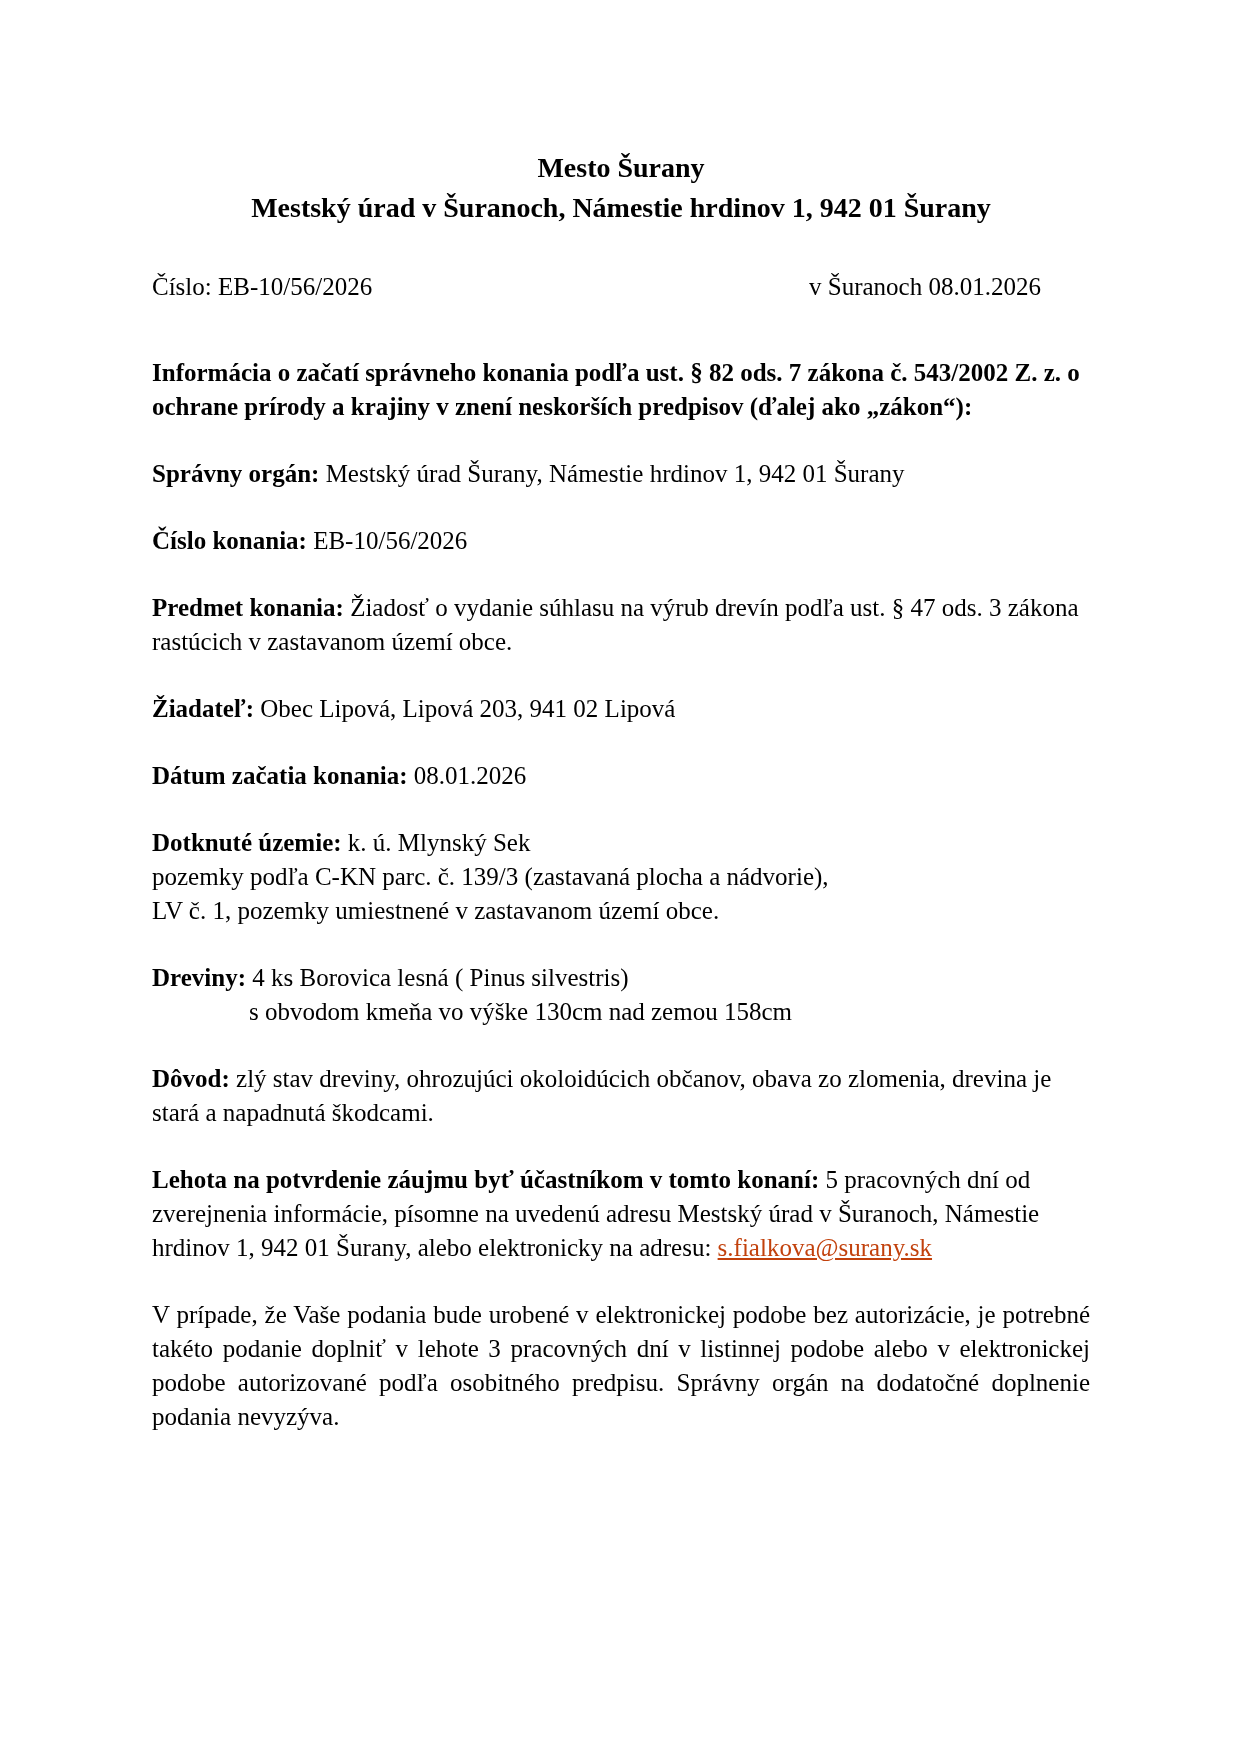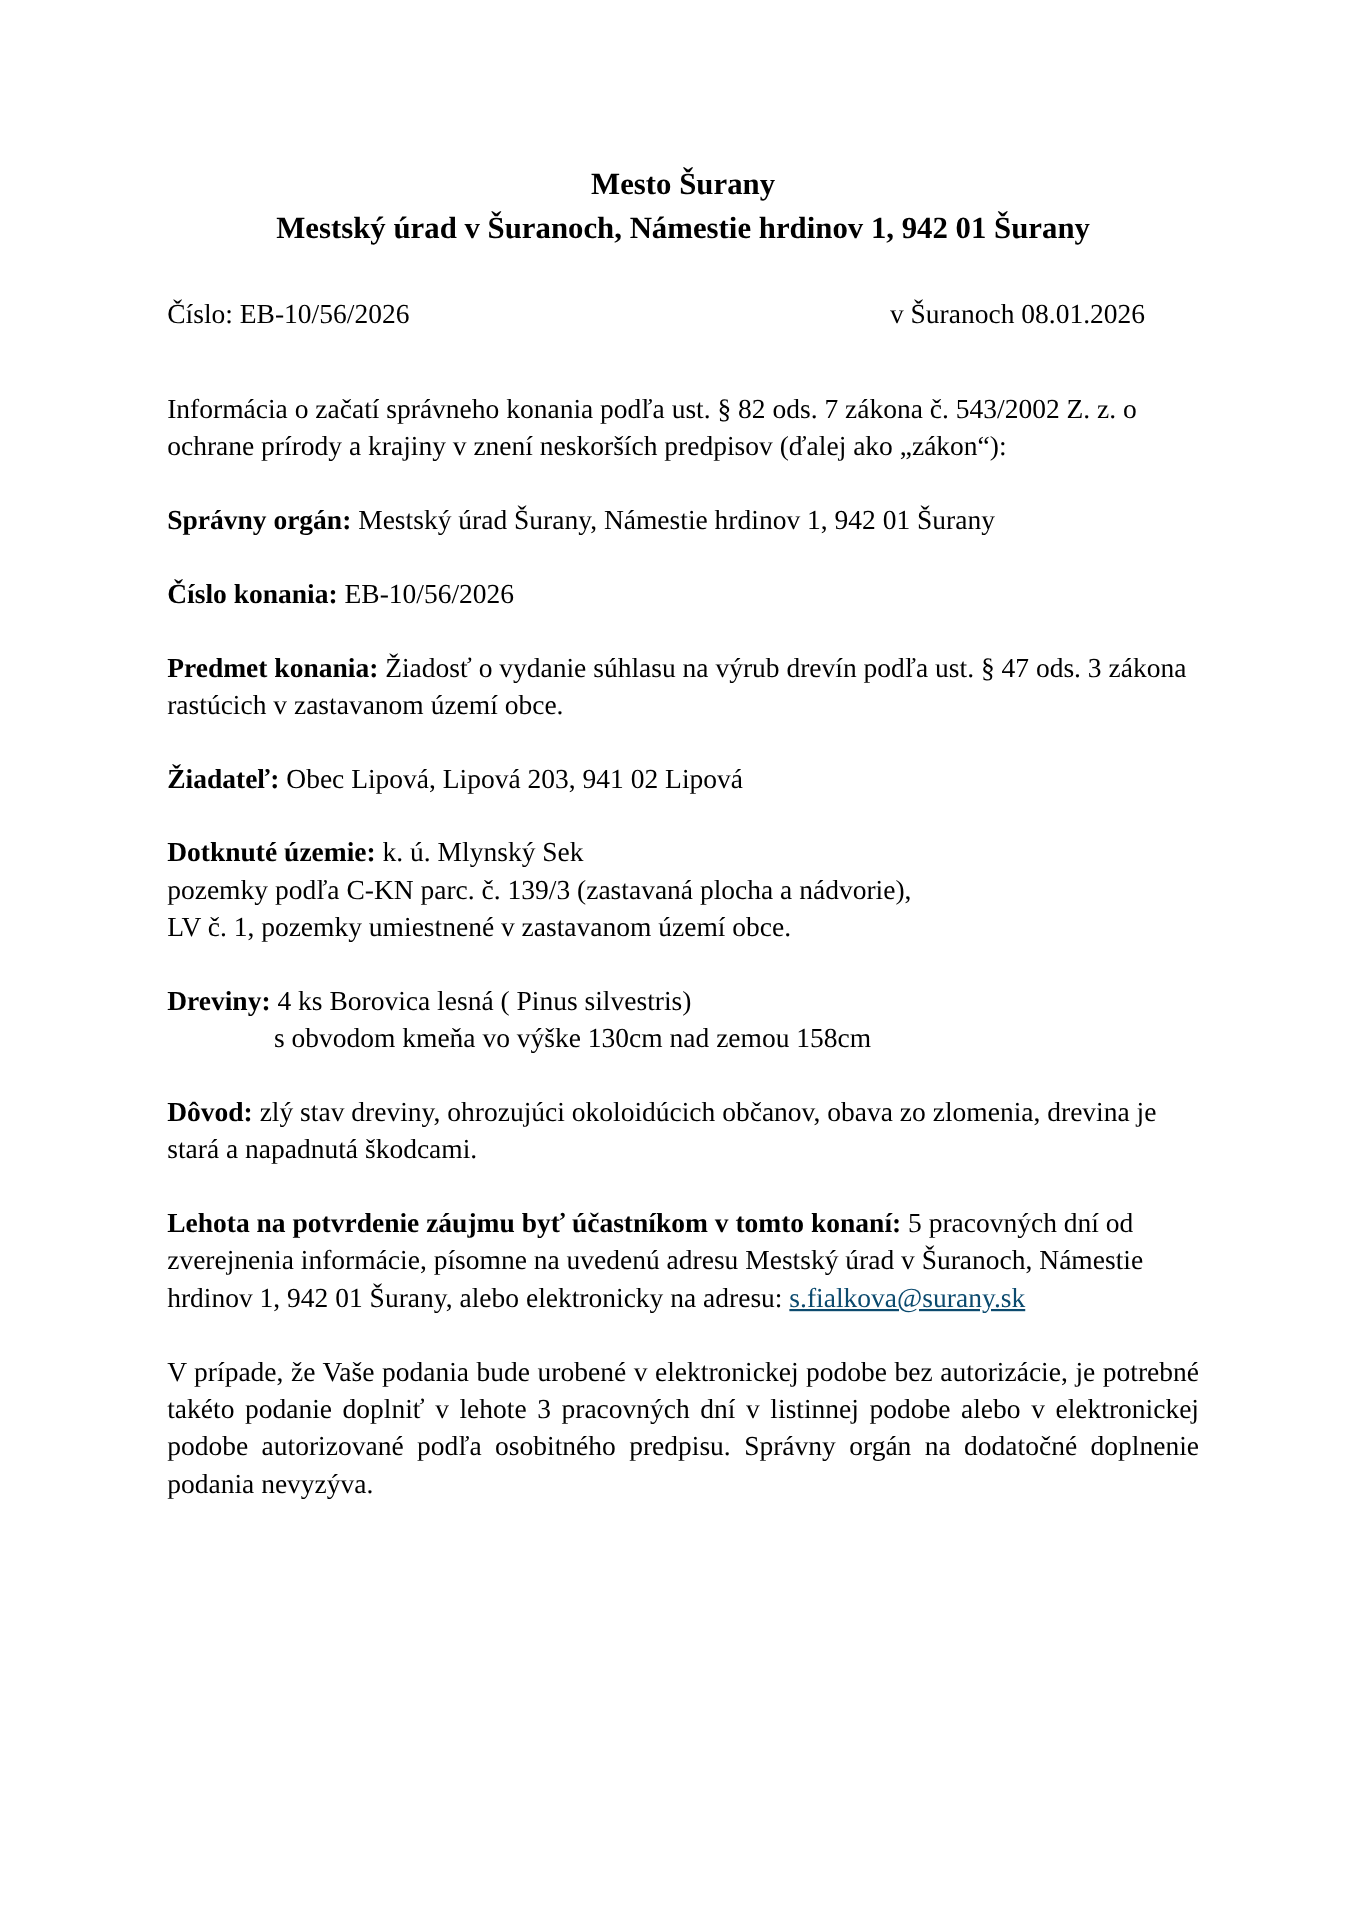--- a/index.html
+++ b/index.html
@@ -17,21 +17,21 @@
     overflow: hidden;
   }
   .doc-header { text-align: center; font-weight: bold; font-size: 28px; line-height: 40px; }
   .divider {
     margin: 0; white-space: nowrap; overflow: hidden;
     font-weight: bold; letter-spacing: 0; line-height: 34px;
   }
   .ref-row { position: relative; margin-top: 42px; height: 34px; }
   .place-date { position: absolute; left: 657px; top: 0; }
   .para { margin: 33px 0 0 0; }
-  .intro { margin-top: 52px; font-weight: normal; }
+  .intro { margin-top: 52px; font-weight: bold; }
   .lbl { font-weight: bold; }
   .indent { padding-left: 97px; }
   .closing { text-align: justify; }
   a.email { text-decoration: underline; }
 </style>
 </head>
 <body>
 
 <div class="page">
 
@@ -50,27 +50,28 @@
   <p class="para intro"><span>Informácia o začatí správneho konania podľa ust. § 82 ods. 7 zákona č. 543/2002 Z. z. o ochrane prírody a krajiny v znení neskorších predpisov (ďalej ako „zákon“):</span></p>
 
   <p class="para"><span class="lbl">Správny orgán:</span> <span>Mestský úrad Šurany, Námestie hrdinov 1, 942 01 Šurany</span></p>
 
   <p class="para"><span class="lbl">Číslo konania:</span> <span>EB-10/56/2026</span></p>
 
   <p class="para"><span class="lbl">Predmet konania:</span> <span>Žiadosť o vydanie súhlasu na výrub drevín podľa ust. § 47 ods. 3 zákona rastúcich v zastavanom území obce.</span></p>
 
   <p class="para"><span class="lbl">Žiadateľ:</span> <span>Obec Lipová, Lipová 203, 941 02 Lipová</span></p>
 
+  <p class="para"><span class="lbl">Dátum začatia konania:</span> <span>08.01.2026</span></p>
 
   <p class="para"><span class="lbl">Dotknuté územie:</span> <span>k. ú. Mlynský Sek</span><br>
     <span>pozemky podľa C-KN parc. č. 139/3 (zastavaná plocha a nádvorie),</span><br>
     <span>LV č. 1, pozemky umiestnené v zastavanom území obce.</span></p>
 
   <p class="para"><span class="lbl">Dreviny:</span> <span>4 ks Borovica lesná ( Pinus silvestris)</span><br>
     <span class="indent">s obvodom kmeňa vo výške 130cm nad zemou 158cm</span></p>
 
   <p class="para"><span class="lbl">Dôvod:</span> <span>zlý stav dreviny, ohrozujúci okoloidúcich občanov, obava zo zlomenia, drevina je stará a napadnutá škodcami.</span></p>
 
-  <p class="para"><span class="lbl">Lehota na potvrdenie záujmu byť účastníkom v tomto konaní:</span> <span>5 pracovných dní od zverejnenia informácie, písomne na uvedenú adresu Mestský úrad v Šuranoch, Námestie hrdinov 1, 942 01 Šurany, alebo elektronicky na adresu:</span> <a class="email" href="#" style="color: #0c4a6e;">s.fialkova@surany.sk</a></p>
+  <p class="para"><span class="lbl">Lehota na potvrdenie záujmu byť účastníkom v tomto konaní:</span> <span>5 pracovných dní od zverejnenia informácie, písomne na uvedenú adresu Mestský úrad v Šuranoch, Námestie hrdinov 1, 942 01 Šurany, alebo elektronicky na adresu:</span> <a class="email" href="#" style="color: #c2410c;">s.fialkova@surany.sk</a></p>
 
   <p class="para closing"><span>V prípade, že Vaše podania bude urobené v elektronickej podobe bez autorizácie, je potrebné takéto podanie doplniť v lehote 3 pracovných dní v listinnej podobe alebo v elektronickej podobe autorizované podľa osobitného predpisu. Správny orgán na dodatočné doplnenie podania nevyzýva.</span></p>
 
 </div>
 
 </body></html>

